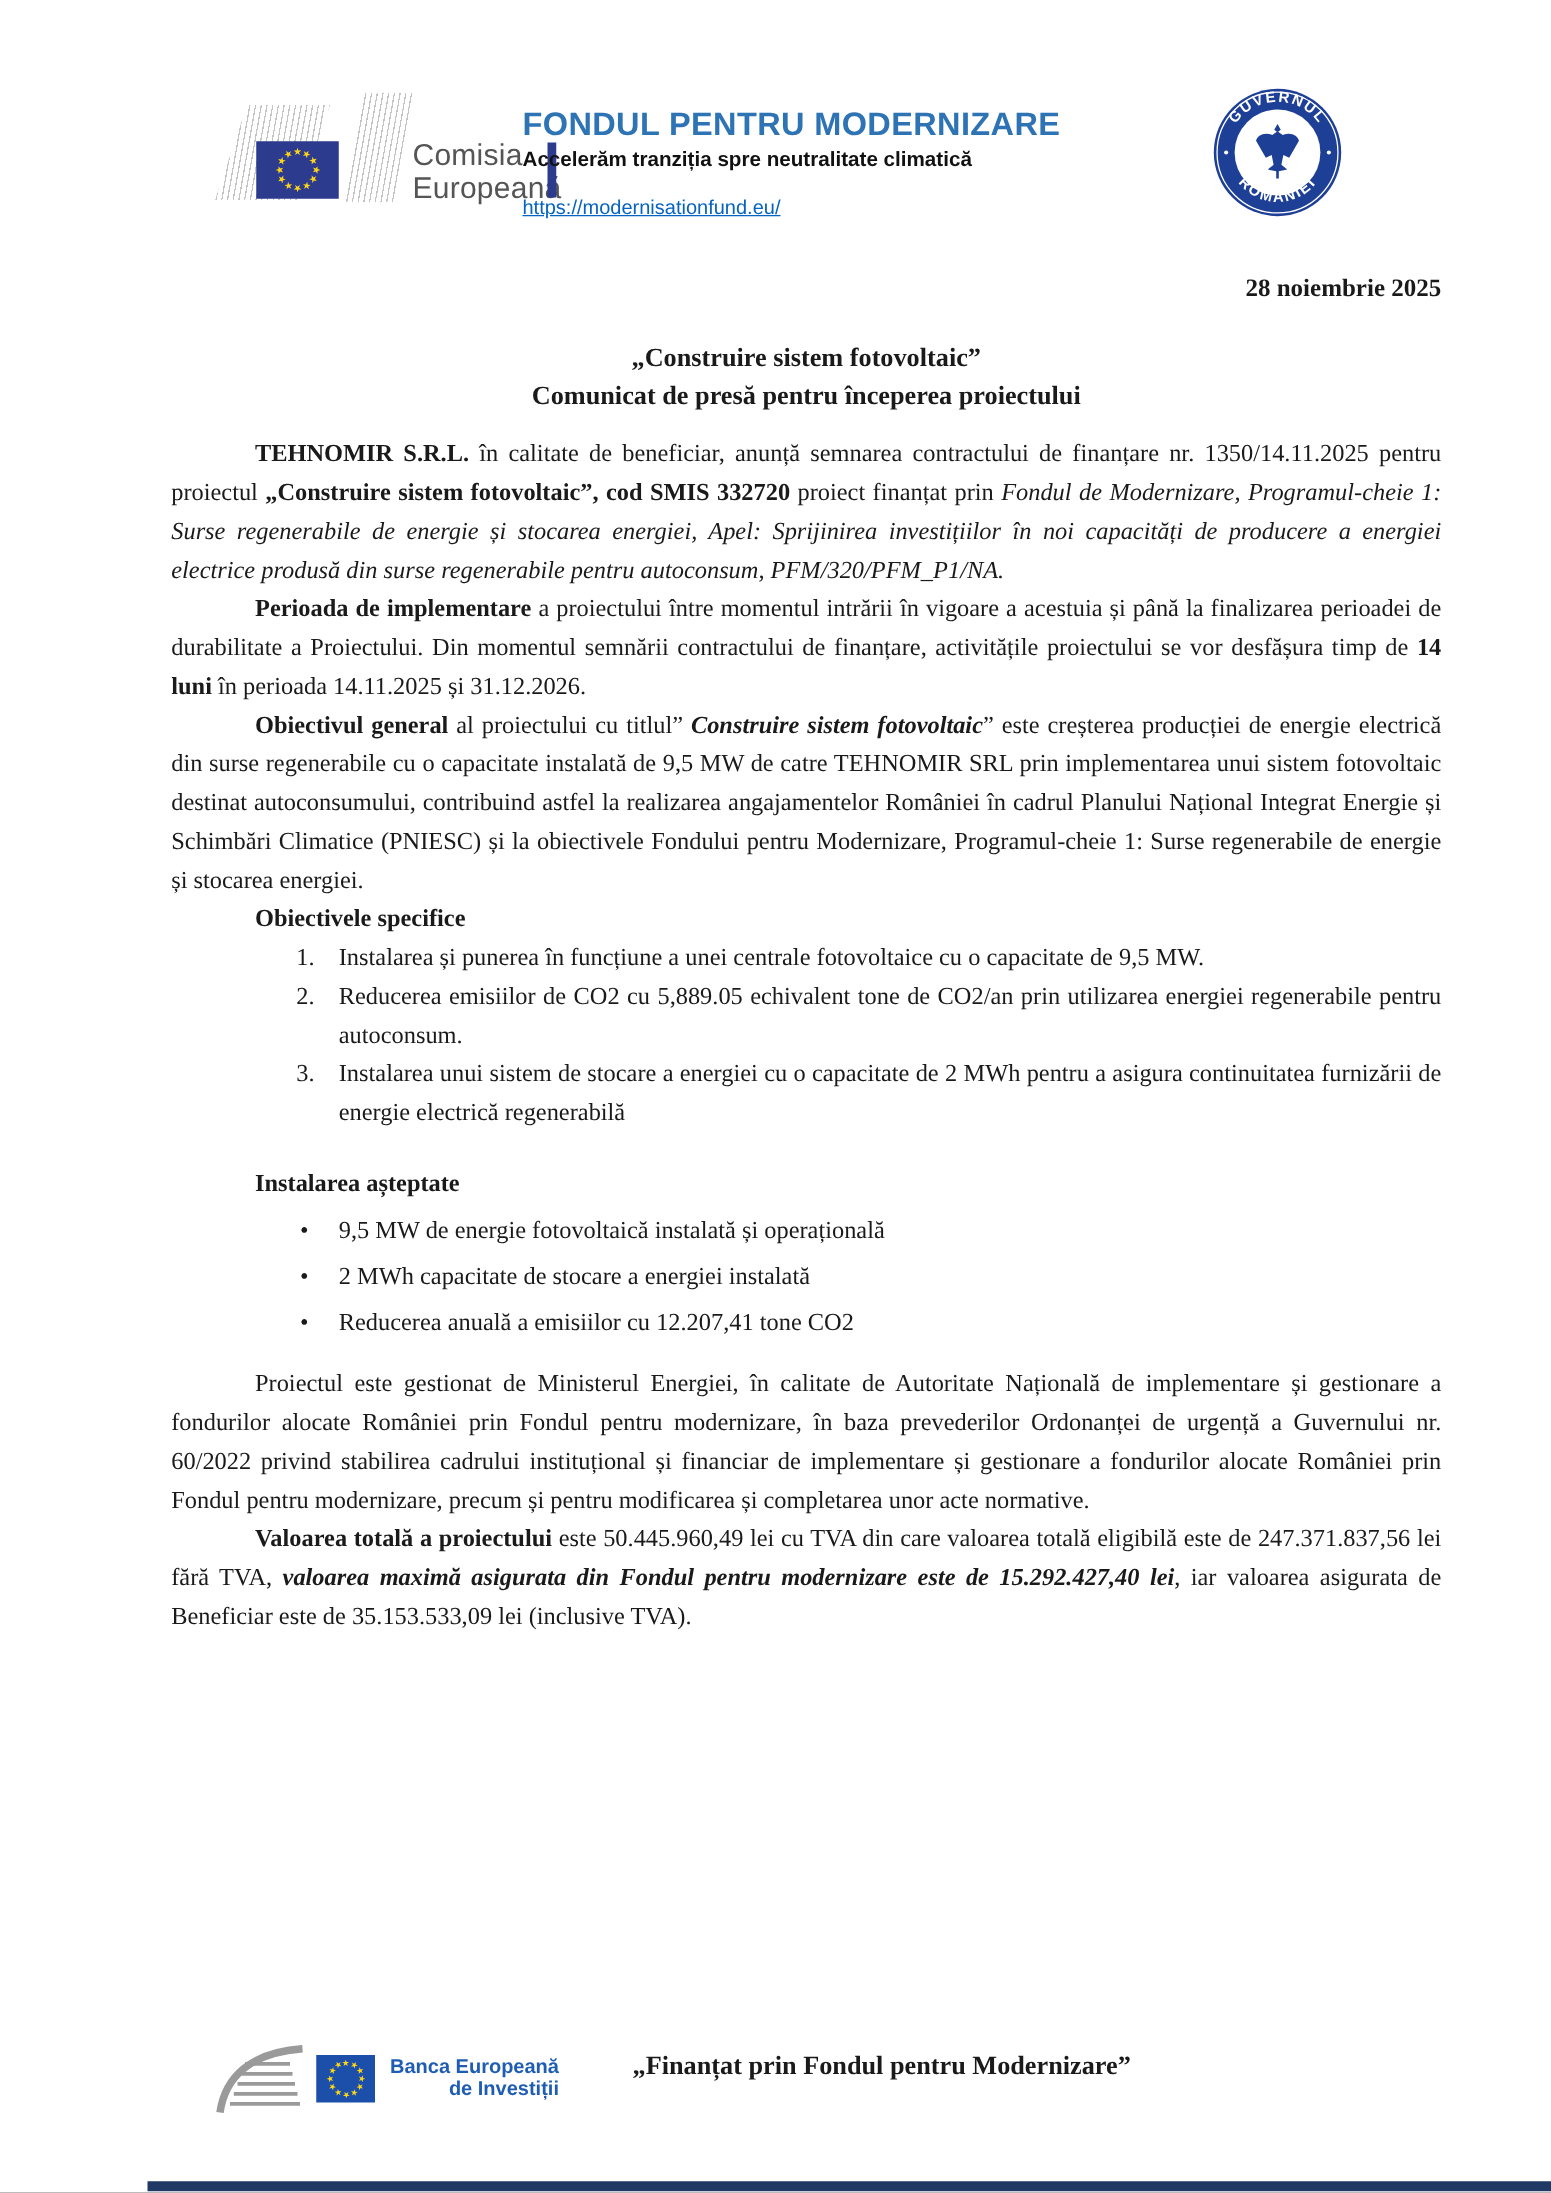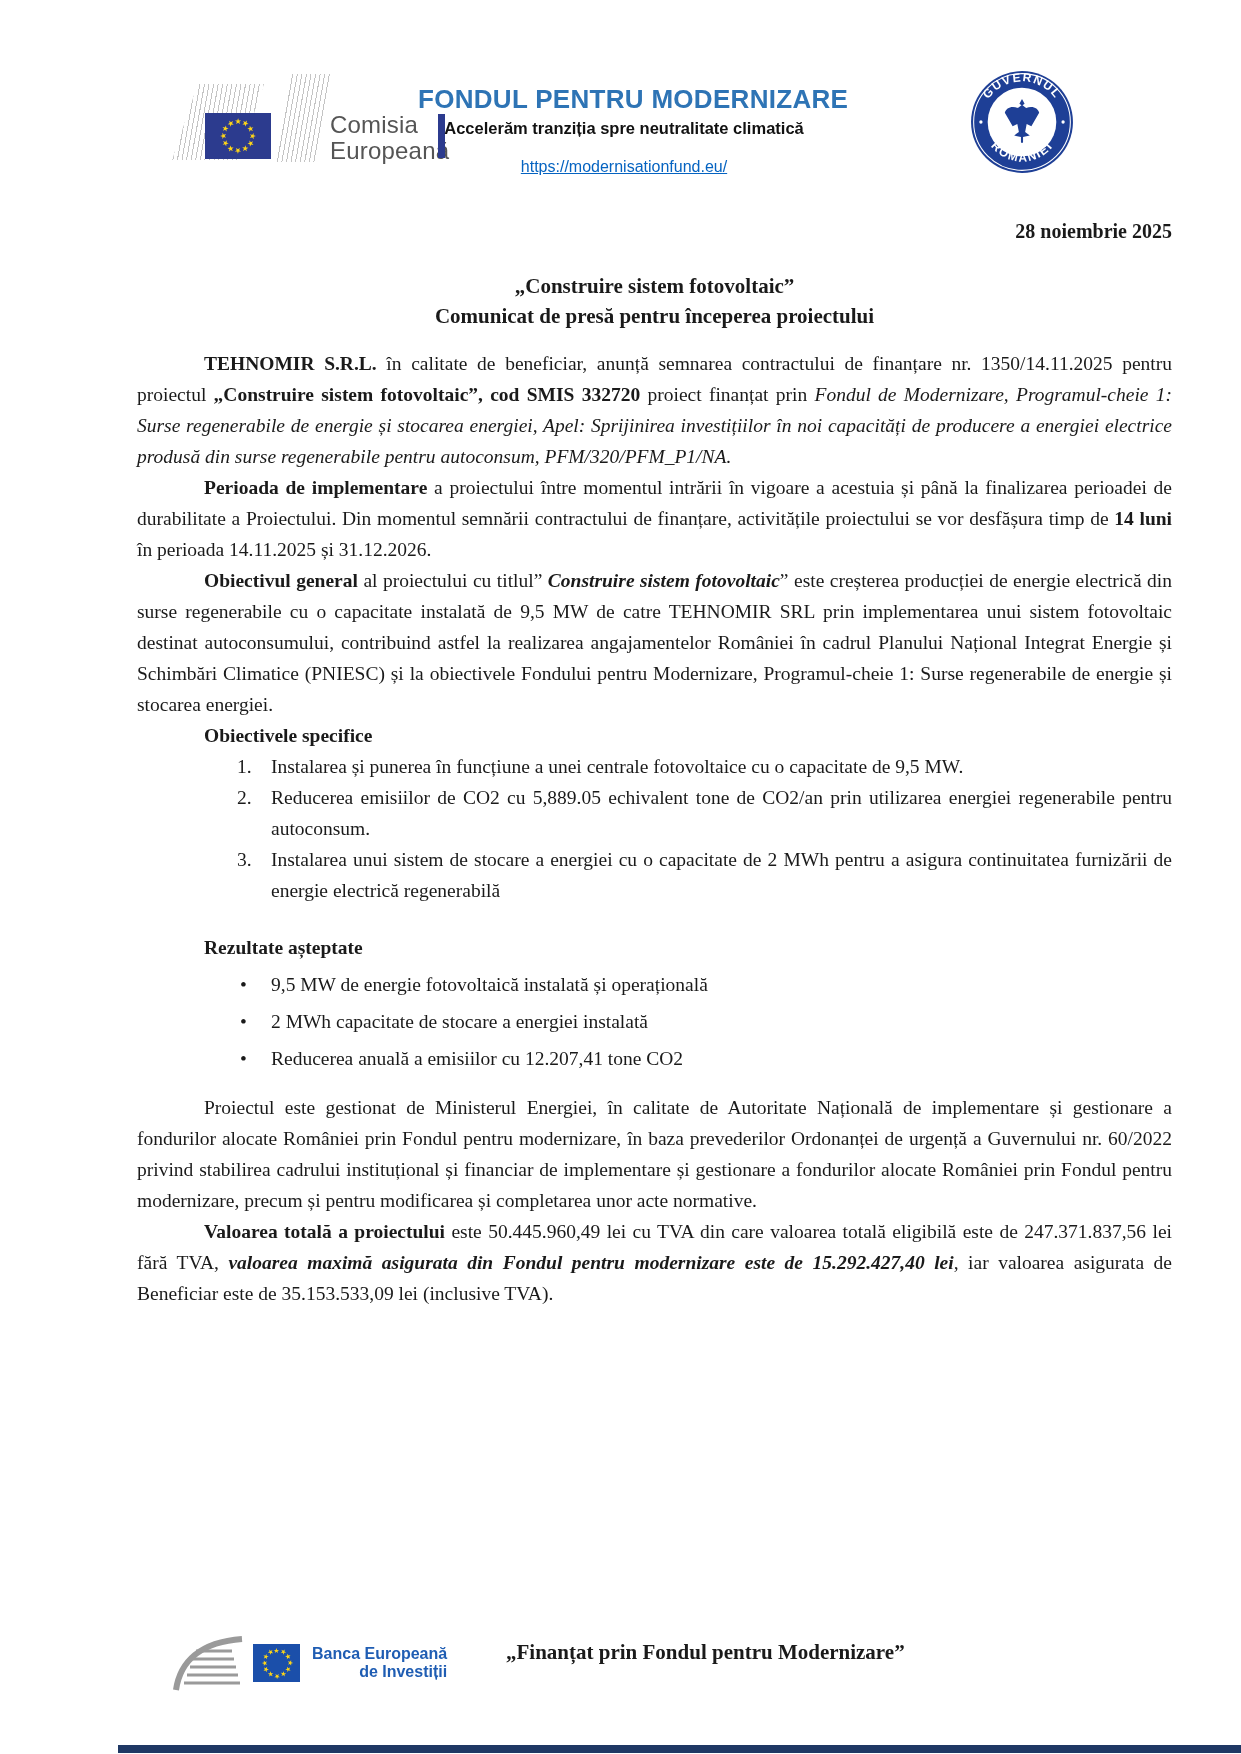--- a/index.html
+++ b/index.html
@@ -19,29 +19,29 @@
   .ec-logo { position:absolute; left:156px; top:72px; width:300px; height:100px; }
   .stripes { position:absolute; background:repeating-linear-gradient(100deg,#c4c4c4 0px,#c4c4c4 1px,#ffffff 1px,#ffffff 4.5px); }
   .stripes.s1 { left:16px; top:12px; width:92px; height:76px; clip-path:polygon(28% 0,100% 0,72% 100%,0 100%); }
   .stripes.s2 { left:118px; top:2px; width:58px; height:88px; clip-path:polygon(30% 0,100% 0,70% 100%,0 100%); }
   .ec-flag { position:absolute; left:50px; top:42px; width:64px; height:44px; background:#2c3b8e; box-shadow:0 0 0 1px #2c3b8e; }
   .star-ring { position:absolute; left:0; top:0; right:0; bottom:0; }
   .star-ring span { position:absolute; left:50%; top:50%; color:#ffd617; font-size:8px; line-height:8px; font-family:"DejaVu Sans",sans-serif; }
   .ec-label { position:absolute; left:174px; top:40px; font-family:"Liberation Sans",sans-serif; font-size:24px; line-height:26px; color:#555555; letter-spacing:0.2px; }
   .ec-bar { position:absolute; left:282px; top:42px; width:7px; height:44px; background:#2c3b8e; }
 
-  .fund-block { position:absolute; left:418px; top:84px; width:412px; text-align:center; font-family:"Liberation Sans",sans-serif; }
+  .fund-block { position:absolute; left:418px; top:84px; width:412px; text-align:left; font-family:"Liberation Sans",sans-serif; }
   .fund-title { font-size:26px; font-weight:bold; color:#2e74b5; letter-spacing:0.3px; white-space:nowrap; }
   .fund-tagline { margin-top:4px; font-size:16.5px; font-weight:bold; color:#111111; }
   .fund-link { display:inline-block; margin-top:20px; font-size:16px; color:#0563c1; text-decoration:underline; }
 
   .gov-seal { position:absolute; left:970px; top:70px; width:104px; height:104px; }
 
   
-  .content { padding:0 69px 0 137px; }
+  .content { padding:0 88px 0 137px; }
   .date-line { margin-top:20px; text-align:right; font-weight:bold; font-size:20px; }
   .doc-title { margin-top:28px; text-align:center; font-weight:bold; font-size:21px; line-height:30px; }
 
   .bodytext { margin-top:17px; font-size:19.5px; line-height:31px; text-align:justify; }
   .para { text-indent:67px; }
   .subhead { font-weight:bold; margin-left:67px; }
   .subhead.spaced { margin-top:26px; }
 
   ol.obj { list-style:none; counter-reset:obj; margin-left:100px; }
   ol.obj li { counter-increment:obj; position:relative; padding-left:34px; text-align:justify; }
@@ -134,21 +134,21 @@
       <p class="para"><span class="b">Perioada de implementare</span><span> a proiectului între momentul intrării în vigoare a acestuia și până la finalizarea perioadei de durabilitate a Proiectului. Din momentul semnării contractului de finanțare, activitățile proiectului se vor desfășura timp de </span><span class="b">14 luni</span><span> în perioada 14.11.2025 și 31.12.2026.</span></p>
       <p class="para"><span class="b">Obiectivul general</span><span> al proiectului cu titlul” </span><span class="b i">Construire sistem fotovoltaic</span><span>” este creșterea producției de energie electrică din surse regenerabile cu o capacitate instalată de 9,5 MW de catre TEHNOMIR SRL prin implementarea unui sistem fotovoltaic destinat autoconsumului, contribuind astfel la realizarea angajamentelor României în cadrul Planului Național Integrat Energie și Schimbări Climatice (PNIESC) și la obiectivele Fondului pentru Modernizare, Programul-cheie 1: Surse regenerabile de energie și stocarea energiei.</span></p>
 
       <div class="subhead">Obiectivele specifice</div>
       <ol class="obj">
         <li>Instalarea și punerea în funcțiune a unei centrale fotovoltaice cu o capacitate de 9,5 MW.</li>
         <li>Reducerea emisiilor de CO2 cu 5,889.05 echivalent tone de CO2/an prin utilizarea energiei regenerabile pentru autoconsum.</li>
         <li>Instalarea unui sistem de stocare a energiei cu o capacitate de 2 MWh pentru a asigura continuitatea furnizării de energie electrică regenerabilă</li>
       </ol>
 
-      <div class="subhead spaced">Rezultate așteptate</div>
+      <div class="subhead spaced">Instalarea așteptate</div>
       <ul class="res">
         <li>9,5 MW de energie fotovoltaică instalată și operațională</li>
         <li>2 MWh capacitate de stocare a energiei instalată</li>
         <li>Reducerea anuală a emisiilor cu 12.207,41 tone CO2</li>
       </ul>
 
       <p class="para gap"><span>Proiectul este gestionat de Ministerul Energiei, în calitate de Autoritate Națională de implementare și gestionare a fondurilor alocate României prin Fondul pentru modernizare, în baza prevederilor Ordonanței de urgență a Guvernului nr. 60/2022 privind stabilirea cadrului instituțional și financiar de implementare și gestionare a fondurilor alocate României prin Fondul pentru modernizare, precum și pentru modificarea și completarea unor acte normative.</span></p>
       <p class="para"><span class="b">Valoarea totală a proiectului</span><span> este 50.445.960,49 lei cu TVA din care valoarea totală eligibilă este de 247.371.837,56 lei fără TVA, </span><span class="b i">valoarea maximă asigurata din Fondul pentru modernizare este de 15.292.427,40 lei</span><span>, iar  valoarea asigurata de Beneficiar este de 35.153.533,09 lei (inclusive TVA).</span></p>
     </div>
   </div>

